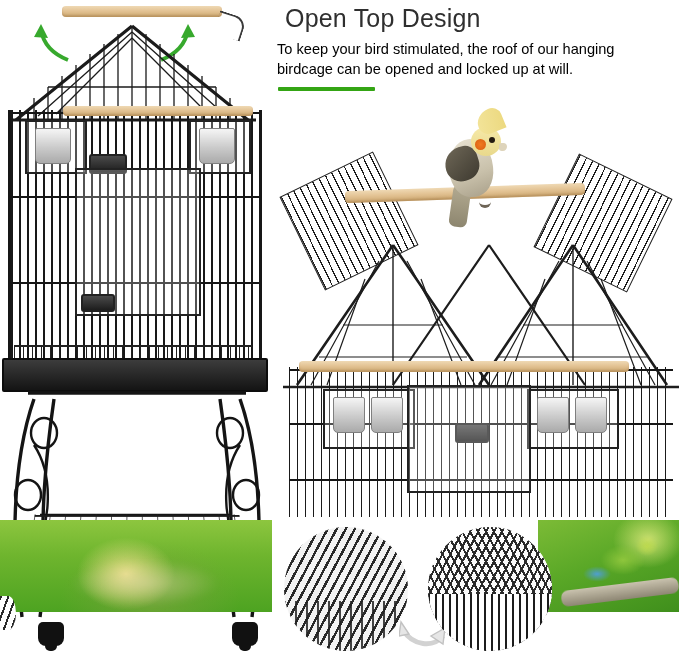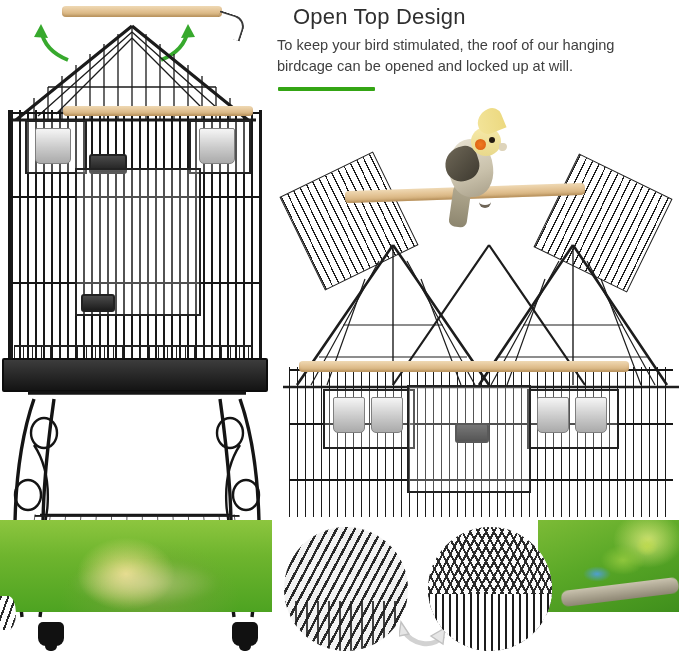--- a/index.html
+++ b/index.html
@@ -8,26 +8,26 @@
     background:#ffffff;
     font-family:"Liberation Sans", sans-serif;
     overflow:hidden;
     position:relative;
   }
   .stage{position:absolute;inset:0;background:#fff;}
 
   
   .textblock{position:absolute;left:277px;top:4px;width:392px;}
   .headline{
-    font-size:22px;font-weight:400;color:#2f2f2f;
-    letter-spacing:.2px;line-height:1.15;margin:0 0 6px 16px;
+    font-size:25px;font-weight:400;color:#2f2f2f;
+    letter-spacing:.2px;line-height:1.15;margin:0 0 6px 8px;
     font-family:"Liberation Sans", sans-serif;
   }
   .subtext{
-    font-size:14.6px;color:#404040;line-height:1.42;margin:0;
+    font-size:14.6px;color:#000000;line-height:1.42;margin:0;
     font-family:"Liberation Sans", sans-serif;
   }
   .accent-rule{
     position:absolute;left:278px;top:87px;width:97px;height:4px;
     background:#34a514;border-radius:1px;
   }
   .perch{
     position:absolute;border-radius:4px;
     background:linear-gradient(180deg,#efd9b4 0%,#e3c394 45%,#cda871 100%);
     box-shadow:inset 0 -2px 2px rgba(150,110,60,.35);

